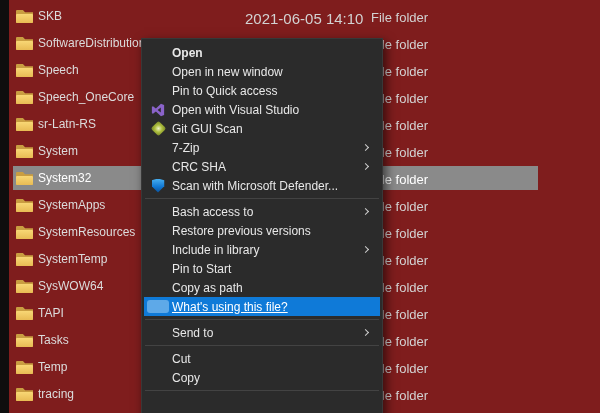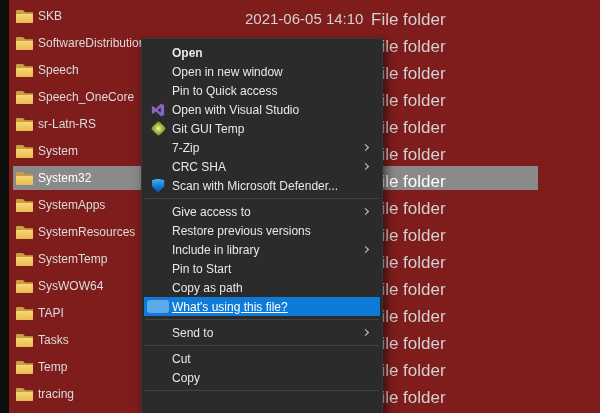--- a/index.html
+++ b/index.html
@@ -41,21 +41,21 @@
     background:#c99d41; border-radius:1px;
     clip-path:polygon(0 0, 41% 0, 53% 18%, 100% 18%, 100% 100%, 0 100%);
   }
   .folder-icon::after {
     content:""; position:absolute; left:0; top:4px; width:17px; height:9px;
     background:linear-gradient(180deg,#f8d775,#e8bb54); border-radius:1px;
   }
 
   .col-name { left:29px; top:6px; white-space:nowrap; }
   .col-date { left:236px; top:7px; font-size:15px; color:#d2d2d2; white-space:nowrap; }
-  .col-type { left:362px; top:7px; font-size:17px; color:#d2d2d2; white-space:nowrap; }
+  .col-type { left:362px; top:7px; font-size:13px; color:#d2d2d2; white-space:nowrap; }
 
   
   .context-menu {
     position:absolute; left:141px; top:38px; width:242px; height:382px;
     background:#2b2b2b;
     border:1px solid #383838;
     box-shadow:3px 4px 10px rgba(0,0,0,0.6);
     padding-top:4px;
     z-index:5;
   }
@@ -213,21 +213,21 @@
             <path fill="#8a63c9" d="M11.4 0.8 L5.6 6.2 L2.3 3.7 L1 4.3 L1 11.7 L2.3 12.3 L5.6 9.8 L11.4 15.2 L15 13.7 L15 2.3 Z M11.2 5.1 L11.2 10.9 L7.6 8 Z"></path>
           </svg>
         </span>
     <span class="mi-label">Open with Visual Studio</span>
 
   </div>
       <div class="menu-item">
     <span class="mi-icon">
           <span class="git-diamond git-gui-icon"></span>
         </span>
-    <span class="mi-label">Git GUI Temp</span>
+    <span class="mi-label">Git GUI Scan</span>
 
   </div>
       <div class="menu-item has-sub">
     <span class="mi-icon"></span>
     <span class="mi-label">7-Zip</span>
     <span class="mi-arrow"></span>
   </div>
       <div class="menu-item has-sub">
     <span class="mi-icon"></span>
     <span class="mi-label">CRC SHA</span>
@@ -236,21 +236,21 @@
       <div class="menu-item">
     <span class="mi-icon">
           <span class="defender-icon"></span>
         </span>
     <span class="mi-label">Scan with Microsoft Defender...</span>
 
   </div>
       <div class="menu-separator"></div>
       <div class="menu-item has-sub">
     <span class="mi-icon"></span>
-    <span class="mi-label">Give access to</span>
+    <span class="mi-label">Bash access to</span>
     <span class="mi-arrow"></span>
   </div>
       <div class="menu-item">
     <span class="mi-icon"></span>
     <span class="mi-label">Restore previous versions</span>
 
   </div>
       <div class="menu-item has-sub">
     <span class="mi-icon"></span>
     <span class="mi-label">Include in library</span>

